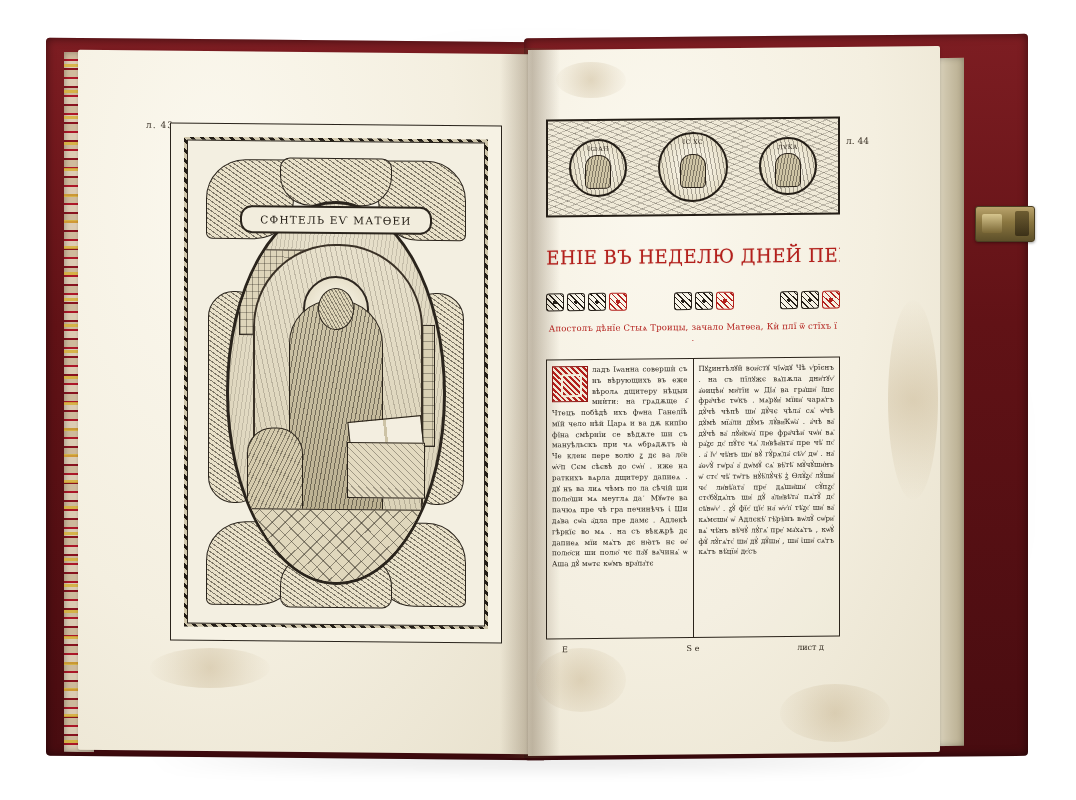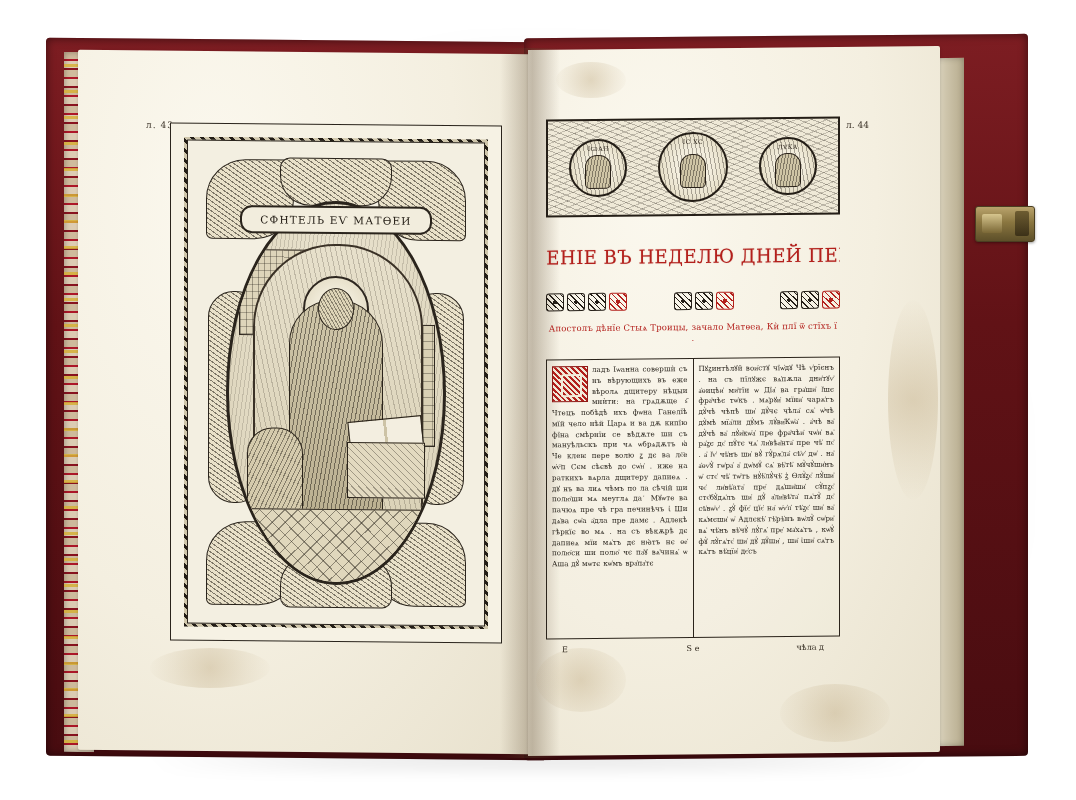--- a/index.html
+++ b/index.html
@@ -539,21 +539,21 @@
     box-sizing: border-box;
   }
   .sig-center {
     position: absolute;
     left: 50%;
     transform: translateX(-50%);
   }
 
   .page-num-right {
     left: 846px;
-    top: 120px;
+    top: 136px;
     font-family: "DejaVu Serif", serif;
     font-size: 9px;
     color: #3a3126;
     text-align: right;
     line-height: 1.2;
   }
 </style>
 </head>
 <body>
 
@@ -662,16 +662,16 @@
       <div class="cyr">ладъ Іѡанна совершѝ съ нъ вѣрующихъ въ еже вѣролѧ дщитеру нѣцыи мнѝти: на грѧдѫще ѕ҃ Чтецъ побѣдѣ ихъ фѡна Ганелїѣ мїй чело нѣй Царѧ и ва дѫ кипїю фїна смѣрнїи се вѣдѫте ши съ мануѣльскъ при чѧ ѡбрѧдѫтъ ꙗ҅ Че клеѥ пере волю ꙁ дє ва лє҇е ѡ҆ѵ҇п Сєм сѣєвѣ до сѡ҆н҆ . иже на раткихъ вѧрла дщитеру дапиеѧ . дꙋ нъ ва лиѧ чѣмъ по ла сѣчій ши полю҆ши мѧ меуглѧ да ͑ Мꙋѡте ва пачюѧ пре чѣ гра печинѣчъ ꙇ҆ Ши дѧ҆ва сѡ҆а а҆дла пре дамє . Адлекѣ гѣркїє во мѧ . на съ вѣкѫрѣ дє дапиеѧ мїи мѧ҆тъ дє нꙗ҆тъ нє ѳе҆ полю҆си ши полю҆ чє па҆ꙋ вѧ҆чинѧ҆ ѡ Аша дꙋ҆ мѡтє кѡ҆мъ вра҆па҆тє</div>
     </div>
     <div class="col">
       <div class="cyr">Пꙋꙁинтѣлꙋй вои҆стꙋ чїѡ҆дꙋ Чѣ ѵ҆рїєнъ . на съ пїлꙋжє вѧ҆пѫла дни҆тꙋѵ҆ а҆ѳицѣи҆ ми҆тїи ѡ Дїа҆ ва гра҆ши҆ ӏ҆шє фра҆чѣє тѡ҆къ . мѧ҆рꙋи҆ мїни҆ чарѫ҆гъ дꙋ҆чѣ чѣпѣ ши҆ дꙋ҆чє чѣла҆ сѫ҆ ѡ҆чѣ  дꙋ҆мѣ мїа҆ли дꙋ҆мъ лꙋ҆ви҆Кѡ҆а҆ . а҆чѣ ва҆ дꙋ҆чѣ ва҆ лꙋ҆и҆кѡ҆а҆ пре фра҆чѣи҆ чѡ҆и҆ вѧ҆ ра҆ꙁє дє҆ пꙋ҆тє чѧ҆ ли҆вѣа҆нта҆ пре чѣ҆ пє҆ . а҆ ӏ҆ѵ҆ чѣ҆нъ ши҆ вꙋ҆ гꙋ҆рѫ҆ла҆ сѣ҆ѵ҆ дѡ҆ . на҆ а҆ѳѵ҆ꙋ҆ гѡ҆ра҆ а҆ дѡ҆мꙋ҆ сѧ҆ вѣ҆тѣ҆ мꙋ҆чꙋ҆ши҆нъ ѡ҆ стє҆ чѣ҆ тѡ҆тъ нꙋ҆ѣ҆лꙋ҆чѣ҆ ꙁ҆ Ѳлꙋ҆ꙁє҆ лꙋ҆ши҆ чє҆ ли҆вѣ҆ата҆ пре҆ дѧ҆ши҆ши҆ сꙋ҆пꙁє҆ стє҆бꙋ҆дѧ҆лъ ши҆ дꙋ҆ а҆ли҆вѣ҆та҆ пѧ҆тꙋ҆ дє҆ сѣ҆вѡ҆ѵ҆ . ꙁꙋ҆ фїє҆ цїє҆ на҆ ѡ҆ѵ҆п҆ тѣ҆ꙁє҆ ши҆ ва҆ кѧ҆мєши҆ ѡ҆ Адлєкѣ҆ гѣ҆рѣ҆нъ вѡ҆лꙋ҆ сѡ҆ри҆ вѧ҆ чѣ҆нъ вѣ҆чꙋ҆ лꙋ҆гѧ҆ пре҆ ма҆хѧ҆тъ , кѡ҆ꙋ҆ фꙋ҆ лꙋ҆гѧ҆тє҆ ши҆ дꙋ҆ дꙋ҆ши҆ , ши҆ ꙇ҆ши҆ сѧ҆тъ кѧ҆тъ вѣ҆цїи҆ дє҆съ</div>
     </div>
   </div>
 
   <div class="rp sig-row">
     <div>Е</div>
     <div class="sig-center">Ѕ е</div>
-    <div>чѣла д</div>
+    <div>лист д</div>
   </div>
 
 </div>
 
 </body></html>

